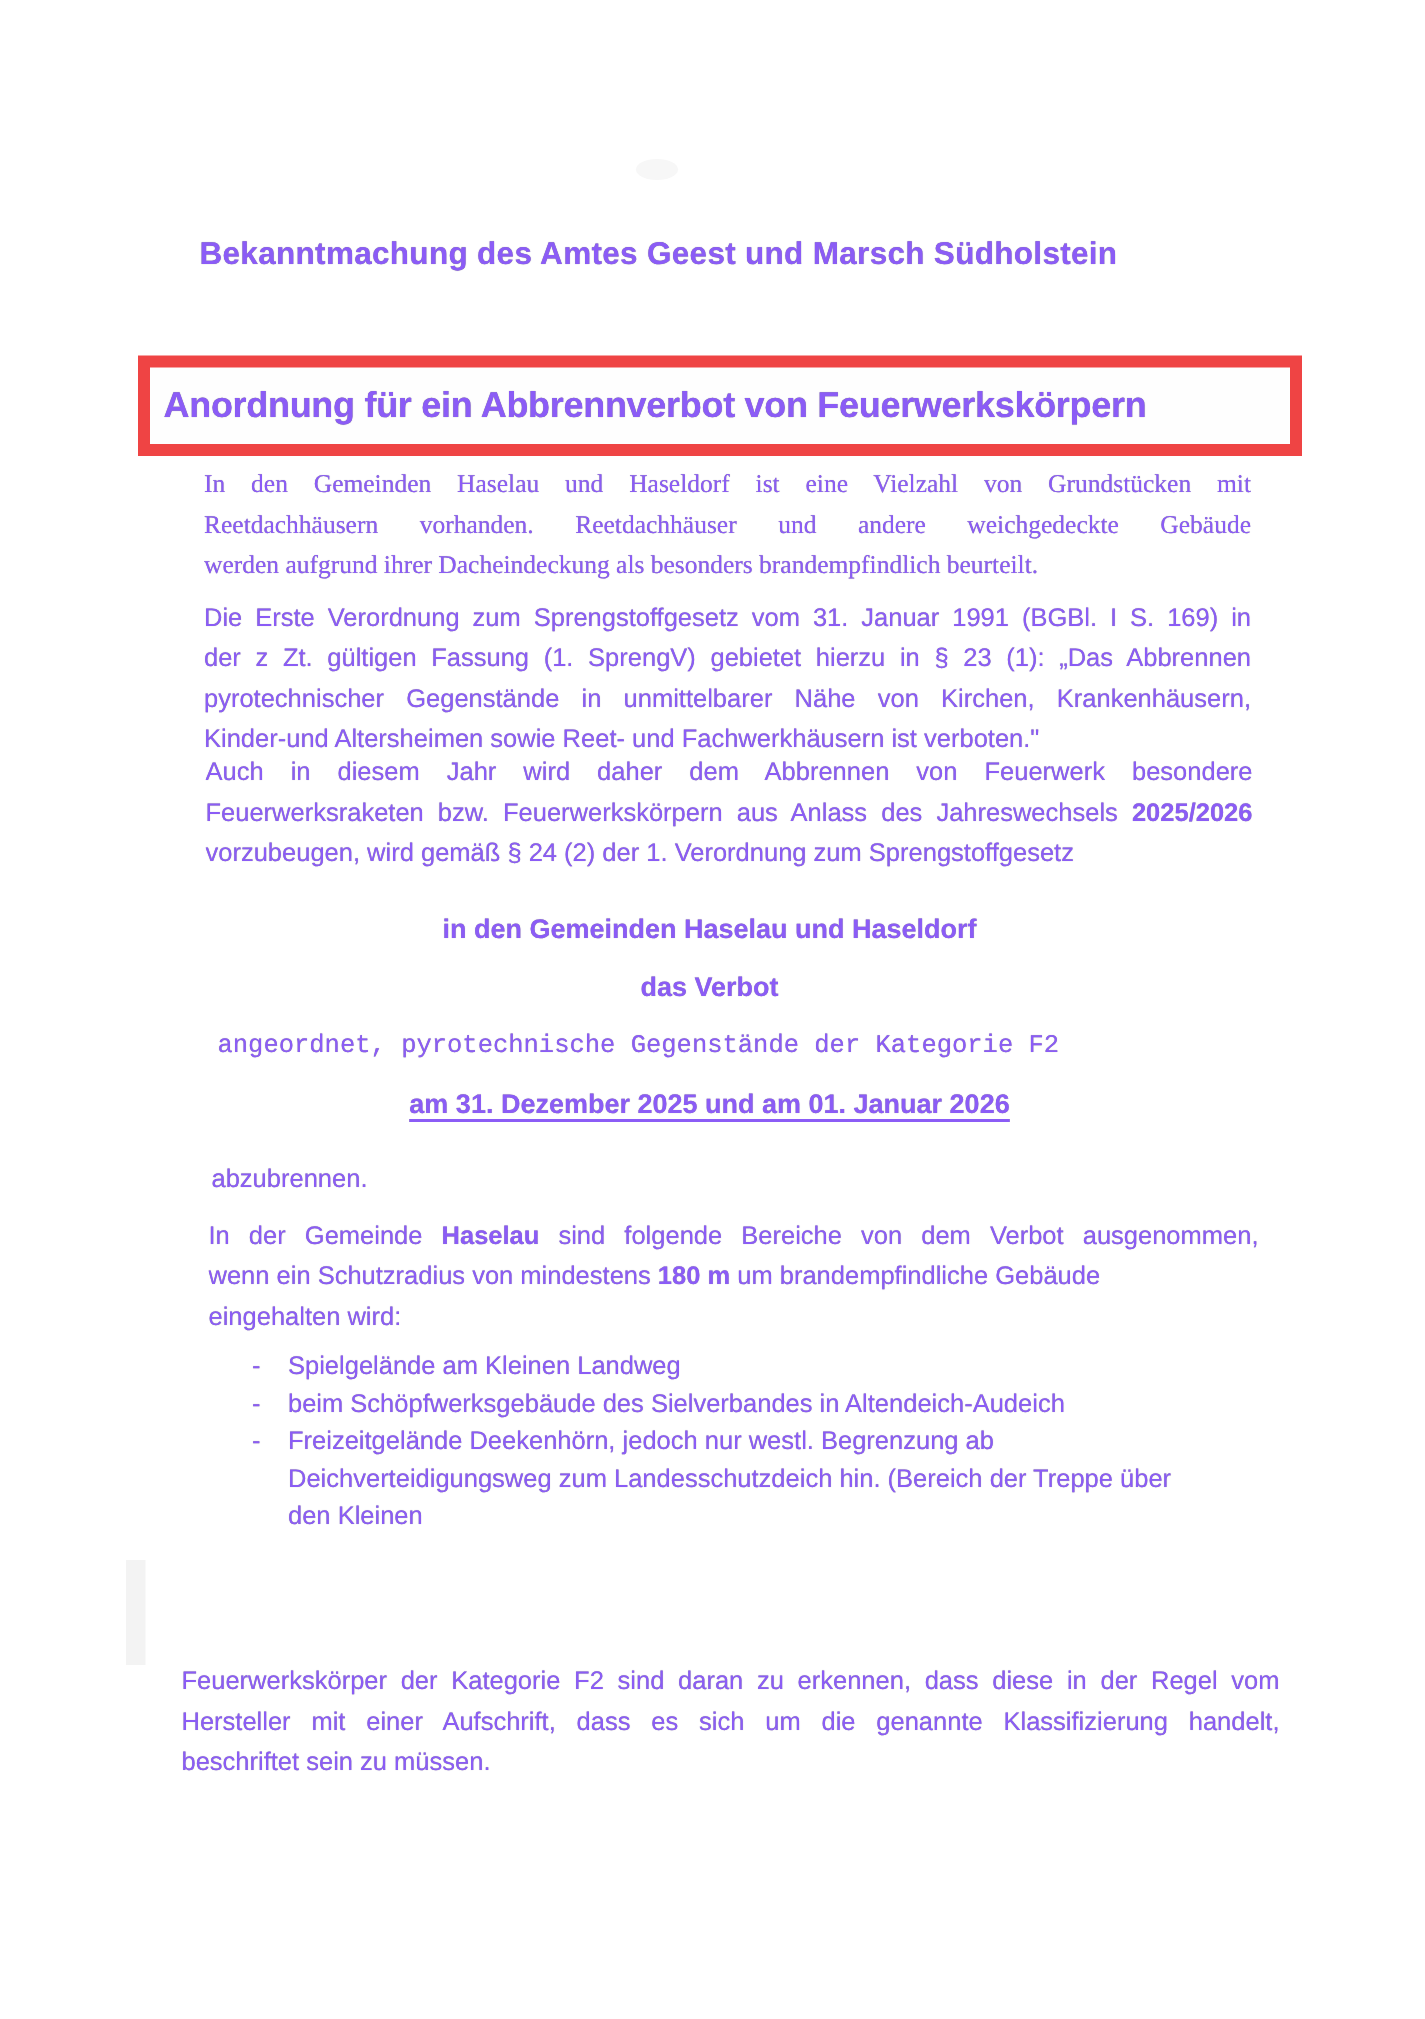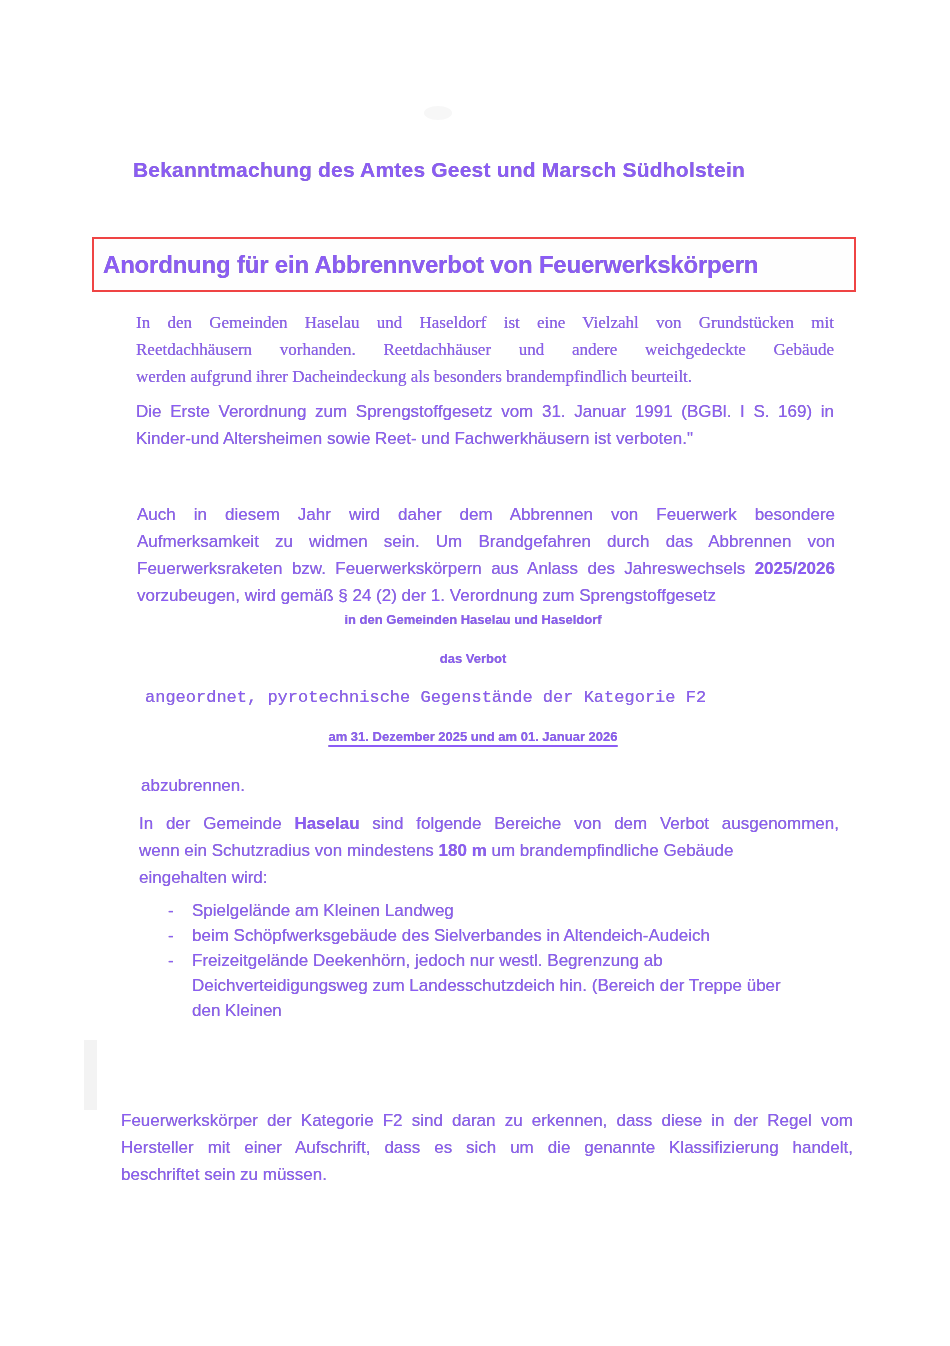--- a/index.html
+++ b/index.html
@@ -15,26 +15,26 @@
   .blk{position:absolute;}
   
   .tl{font-size:17px;line-height:27px;height:27px;overflow:hidden;
       text-shadow:0 0 0.45px rgba(40,40,40,0.55);}
   .just{text-align:justify;}
   .just::after{content:"";display:inline-block;width:100%;height:0;}
   .b{font-weight:bold;}
   
   .doc-title{font-size:21px;font-weight:bold;letter-spacing:.2px;
              text-shadow:0 0 .5px rgba(30,30,30,.6);}
-  .order-box{border:2px solid #ef4444;width:760px;height:51px;background:#fefefe;}
+  .order-box{border:8px solid #ef4444;width:760px;height:51px;background:#fefefe;}
   .order-box .order-heading{
       font-size:24px;font-weight:bold;line-height:51px;height:51px;
       padding-left:9px;white-space:nowrap;overflow:hidden;
       letter-spacing:-0.2px;text-shadow:0 0 .5px rgba(25,25,25,.6);}
-  .center-line{width:690px;text-align:center;font-weight:bold;font-size:13px;
+  .center-line{width:690px;text-align:center;font-weight:bold;font-size:18px;
                line-height:27px;height:27px;text-shadow:0 0 .45px rgba(40,40,40,.55);}
   .date-line span{text-decoration:underline;text-decoration-thickness:2px;text-underline-offset:4px;}
   
   .bullet-row{display:flex;font-size:17px;line-height:25px;height:25px;
               text-shadow:0 0 .45px rgba(40,40,40,.55);}
   .bullet-marker{width:24px;flex:0 0 24px;}
   .bullet-text{flex:1;overflow:hidden;white-space:nowrap;}
   
   .smudge{width:28px;height:14px;border-radius:50%;background:#f7f7f7;}
   .edge-shadow{width:13px;height:70px;background:#f3f3f3;}
@@ -54,26 +54,27 @@
   </div>
 
   <div class="blk" style="left:136px;top:309px;width:698px;font-family:Liberation Serif, serif;">
     <div class="tl just">In den Gemeinden Haselau und Haseldorf ist eine Vielzahl von Grundstücken mit</div>
     <div class="tl just">Reetdachhäusern vorhanden. Reetdachhäuser und andere weichgedeckte Gebäude</div>
     <div class="tl">werden aufgrund ihrer Dacheindeckung als besonders brandempfindlich beurteilt.</div>
   </div>
 
   <div class="blk" style="left:136px;top:398px;width:698px;">
     <div class="tl just">Die Erste Verordnung zum Sprengstoffgesetz vom 31. Januar 1991 (BGBl. I S. 169) in</div>
+    <div class="tl just">der z Zt. gültigen Fassung (1. SprengV) gebietet hierzu in § 23 (1): „Das Abbrennen</div>
+    <div class="tl just">pyrotechnischer Gegenstände in unmittelbarer Nähe von Kirchen, Krankenhäusern,</div>
     <div class="tl">Kinder-und Altersheimen sowie Reet- und Fachwerkhäusern ist verboten."</div>
   </div>
 
   <div class="blk" style="left:137px;top:501px;width:698px;">
     <div class="tl just">Auch in diesem Jahr wird daher dem Abbrennen von Feuerwerk besondere</div>
-    <div class="tl just">Aufmerksamkeit zu widmen sein. Um Brandgefahren durch das Abbrennen von</div>
     <div class="tl just"><span>Feuerwerksraketen bzw. Feuerwerkskörpern aus Anlass des Jahreswechsels </span><span class="b">2025/2026</span></div>
     <div class="tl">vorzubeugen, wird gemäß § 24 (2) der 1. Verordnung zum Sprengstoffgesetz</div>
   </div>
 
   <div class="blk center-line" style="left:128px;top:606px;">in den Gemeinden Haselau und Haseldorf</div>
   <div class="blk center-line" style="left:128px;top:645px;">das Verbot</div>
   <div class="blk tl" style="left:145px;top:684px;width:600px;font-family:Liberation Mono, monospace;">angeordnet, pyrotechnische Gegenstände der Kategorie F2</div>
   <div class="blk center-line date-line" style="left:128px;top:723px;"><span>am 31. Dezember 2025 und am 01. Januar 2026</span></div>
   <div class="blk tl" style="left:141px;top:772px;width:300px;">abzubrennen.</div>
 

